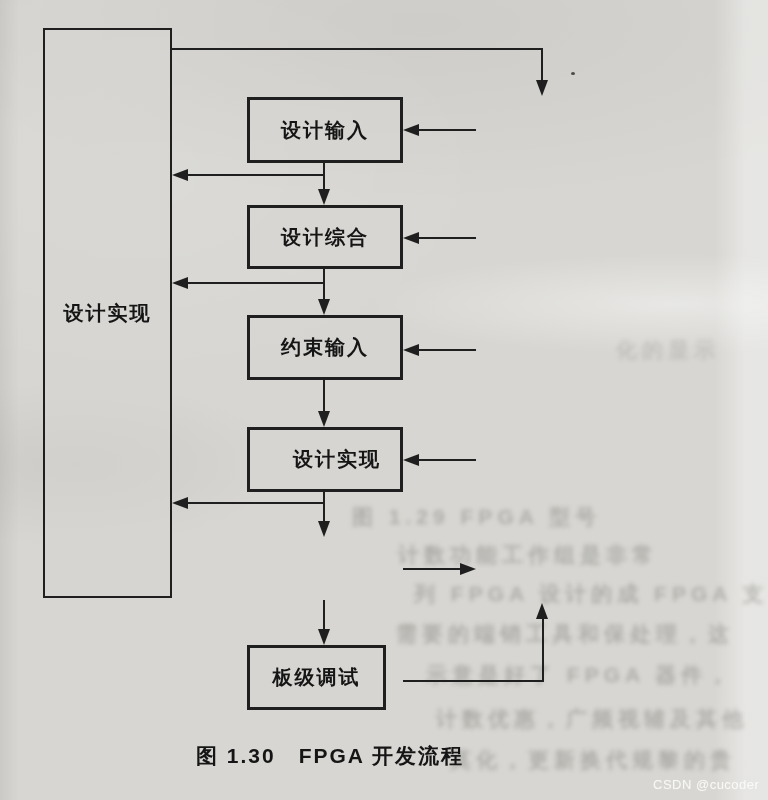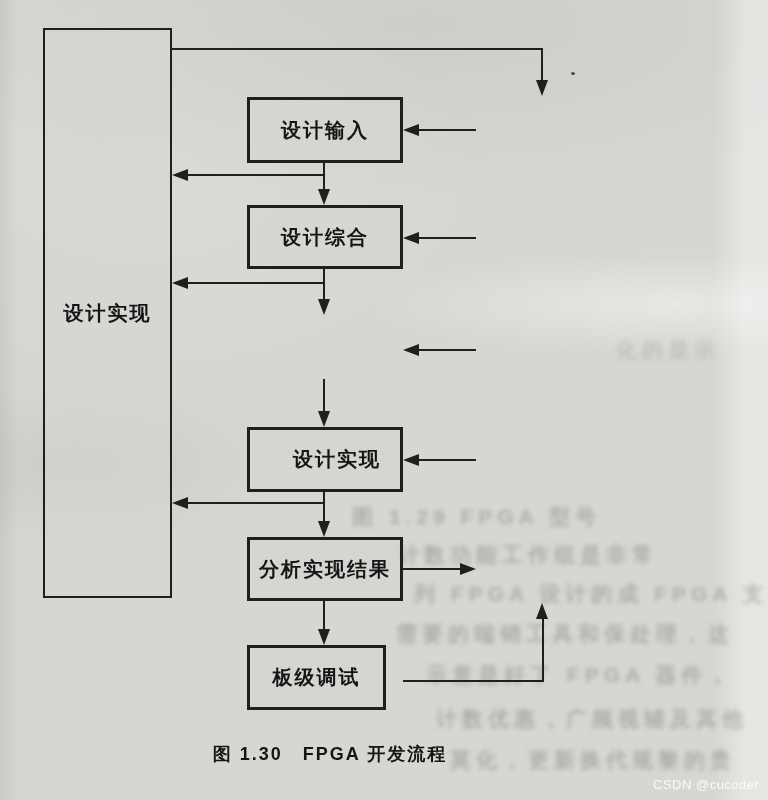--- a/index.html
+++ b/index.html
@@ -49,21 +49,21 @@
   #box-s6  {left:247px;top:645px;width:139px;height:65px;}
   .ln{position:absolute;z-index:2;background:#1f1f1f;}
   .ar{position:absolute;z-index:3;width:0;height:0;}
   .ar-d{border-left:6px solid transparent;border-right:6px solid transparent;border-top:16px solid #1f1f1f;}
   .ar-u{border-left:6px solid transparent;border-right:6px solid transparent;border-bottom:16px solid #1f1f1f;}
   .ar-l{border-top:6px solid transparent;border-bottom:6px solid transparent;border-right:16px solid #1f1f1f;}
   .ar-r{border-top:6px solid transparent;border-bottom:6px solid transparent;border-left:16px solid #1f1f1f;}
   .dot{position:absolute;z-index:2;width:4px;height:3px;border-radius:50%;background:#4a4a46;}
   .caption{
     position:absolute;z-index:2;left:130px;top:742px;width:400px;text-align:center;
-    font-weight:bold;font-size:18px;letter-spacing:2px;color:#151515;
+    font-weight:bold;font-size:21px;letter-spacing:2px;color:#151515;
   }
   .watermark{
     position:absolute;z-index:4;left:653px;top:777px;
     font-size:13px;letter-spacing:0.5px;color:rgba(250,250,247,0.85);
     text-shadow:0 0 1px rgba(255,255,255,0.4);
   }
 </style>
 </head>
 <body>
 
@@ -81,25 +81,25 @@
   <div class="box tall" id="box-sim">
     <span>设计实现</span>
   </div>
 
   <div class="box" id="box-s2">
     <span>设计综合</span>
   </div>
   <div class="box" id="box-s1">
     <span>设计输入</span>
   </div>
+  <div class="box" id="box-s3">
+    <span>约束输入</span>
+  </div>
   <div class="box" id="box-s4">
     <span>设计实现</span>
-  </div>
-  <div class="box" id="box-s5">
-    <span>分析实现结果</span>
   </div>
   <div class="box" id="box-s6">
     <span>板级调试</span>
   </div>
 
   <div class="ln" style="left:172px;top:48px;width:371px;height:2px"></div>
   <div class="ln" style="left:541px;top:48px;width:2px;height:36px"></div>
   <div class="ar ar-d" style="left:536px;top:80px"></div>
 
   <div class="ln" style="left:323px;top:162px;width:2px;height:28px"></div>

